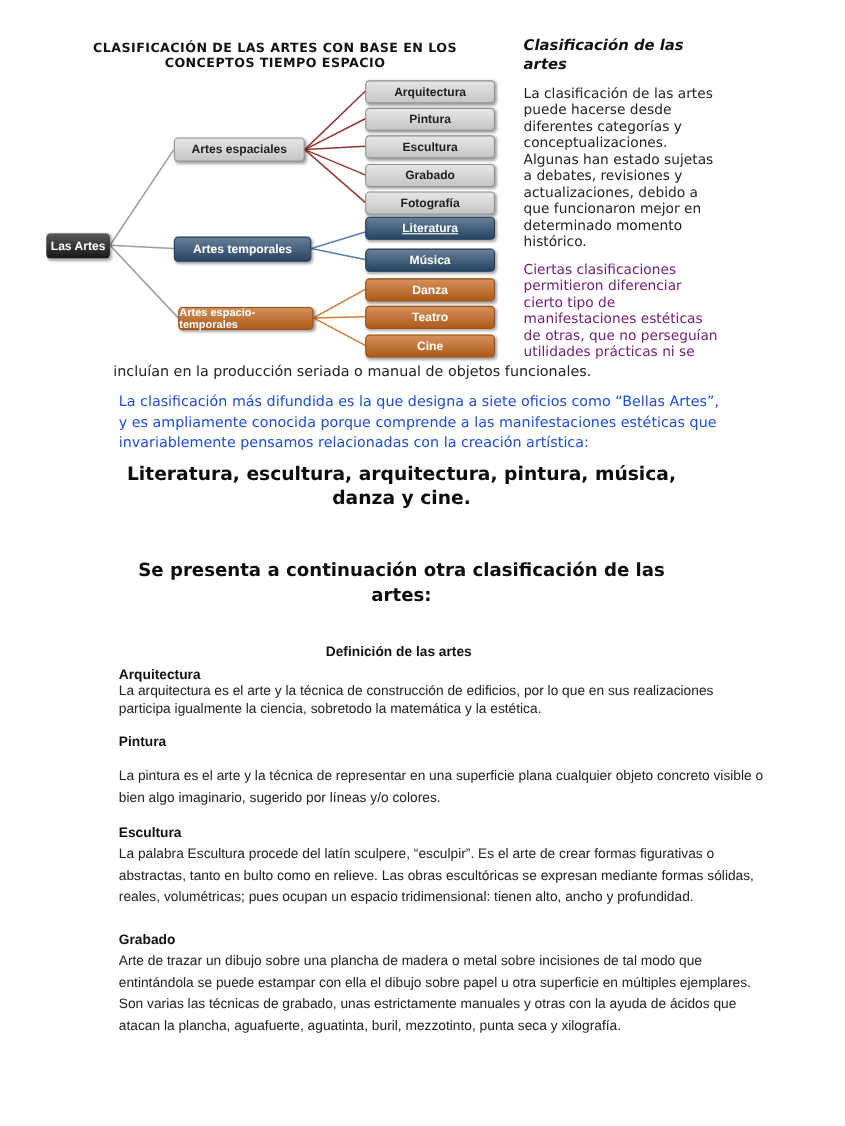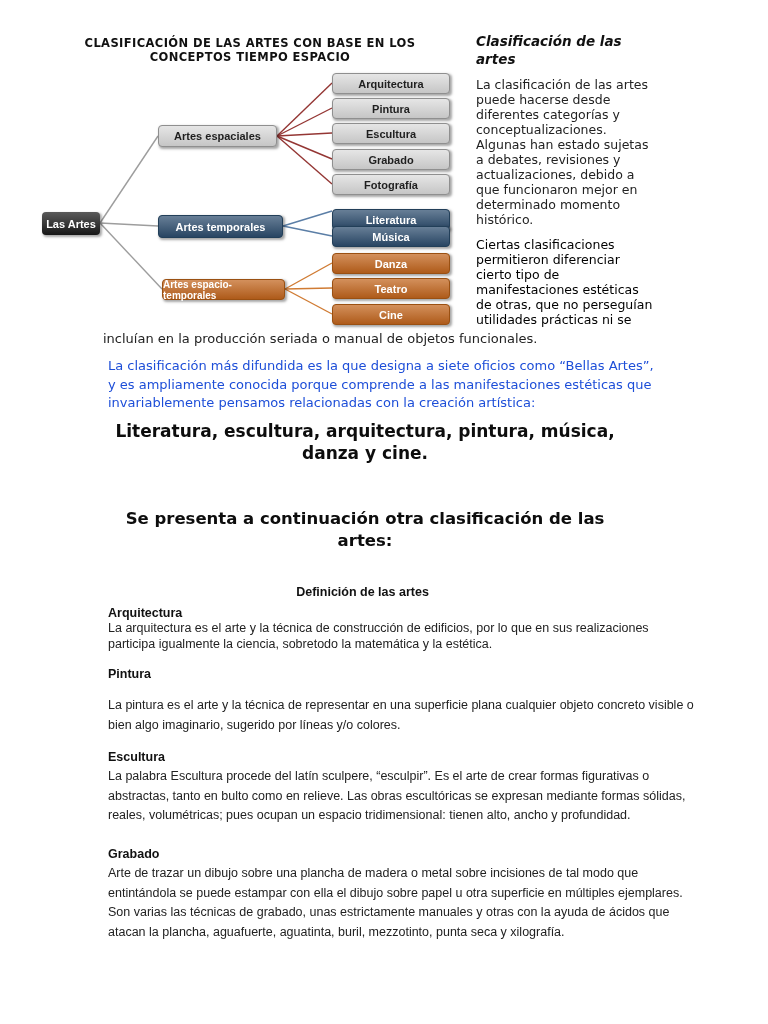--- a/index.html
+++ b/index.html
@@ -22,28 +22,28 @@
   .node-root{left:7px;top:147px;width:58px;height:23px;background-color:var(--root-bg,#191919);
              color:#fff;font-size:11px;}
   .node-gray{background-color:var(--gray-box,#dcdcdc);color:#1f1f1f;border:1px solid #8f8f8f;}
   .node-blue{background-color:var(--blue-box,#2d4d6e);color:#fff;border:1px solid #223f59;}
   .node-orange{background-color:var(--orange-box,#c2651d);color:#fff;border:1px solid #9a5012;}
   .branch-0{left:123px;top:60px;width:119px;height:22px;font-size:11px;}
   .branch-1{left:123px;top:150px;width:125px;height:23px;font-size:11px;}
   .branch-2{left:127px;top:214px;width:123px;height:21px;font-size:10px;}
   .leaf{left:297px;width:118px;height:21px;font-size:11px;}
   .leaf-0{top:8px;}.leaf-1{top:33px;}.leaf-2{top:58px;}.leaf-3{top:84px;}.leaf-4{top:109px;}
-  .leaf-5{top:144px;}.leaf-6{top:161px;}
+  .leaf-5{top:132px;text-decoration:underline;}.leaf-6{top:161px;}
   .leaf-7{top:188px;}.leaf-8{top:213px;text-align:right;}.leaf-9{top:239px;}
 
   
   .side-heading{left:476px;top:33px;width:175px;font-weight:bold;font-size:13.5px;
                 line-height:17.5px;color:#111;font-style:italic;}
   .side-para1{left:476px;top:77px;width:225px;font-size:12.5px;line-height:15px;color:#222;}
-  .side-para2{left:476px;top:237px;width:225px;font-size:12.5px;line-height:15px;color:#000000;}
+  .side-para2{left:476px;top:237px;width:225px;font-size:12.5px;line-height:15px;color:#701a75;}
 
   
   .wrap-line{left:103px;top:331px;width:630px;font-size:13px;color:#222;}
   .body-para{left:108px;top:357px;width:648px;font-size:13px;line-height:18.7px;color:#1d4ed8;}
   .highlight{left:80px;top:420px;width:570px;text-align:center;font-weight:bold;
              font-size:17px;line-height:22px;color:#0d0d0d;}
   .subheading{left:80px;top:508px;width:570px;text-align:center;font-weight:bold;
               font-size:16.5px;line-height:22px;color:#0d0d0d;}
 
   

